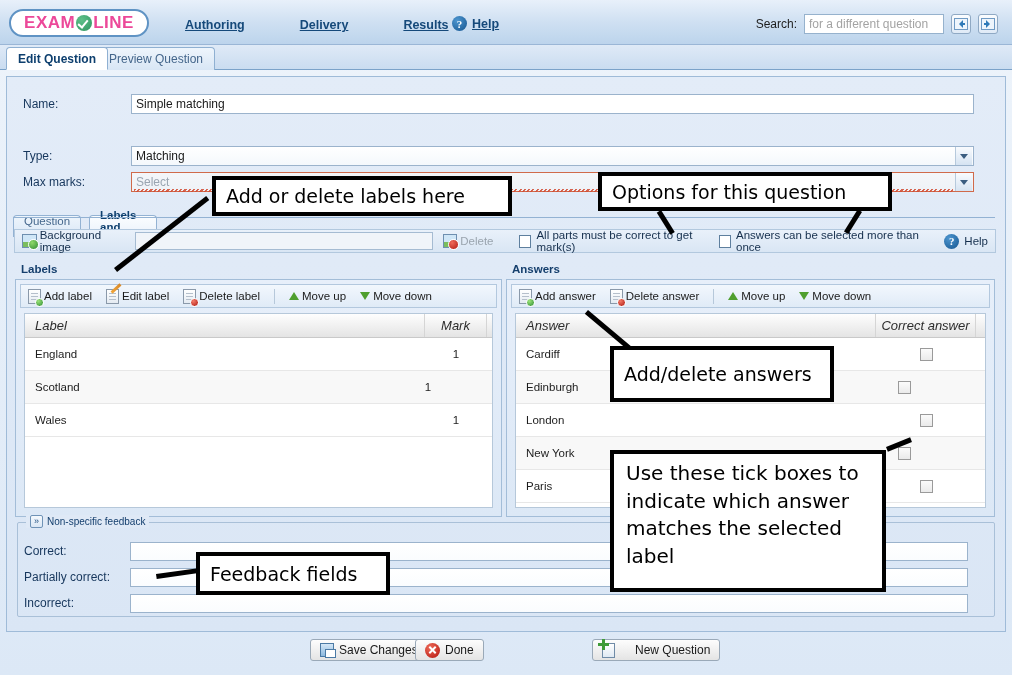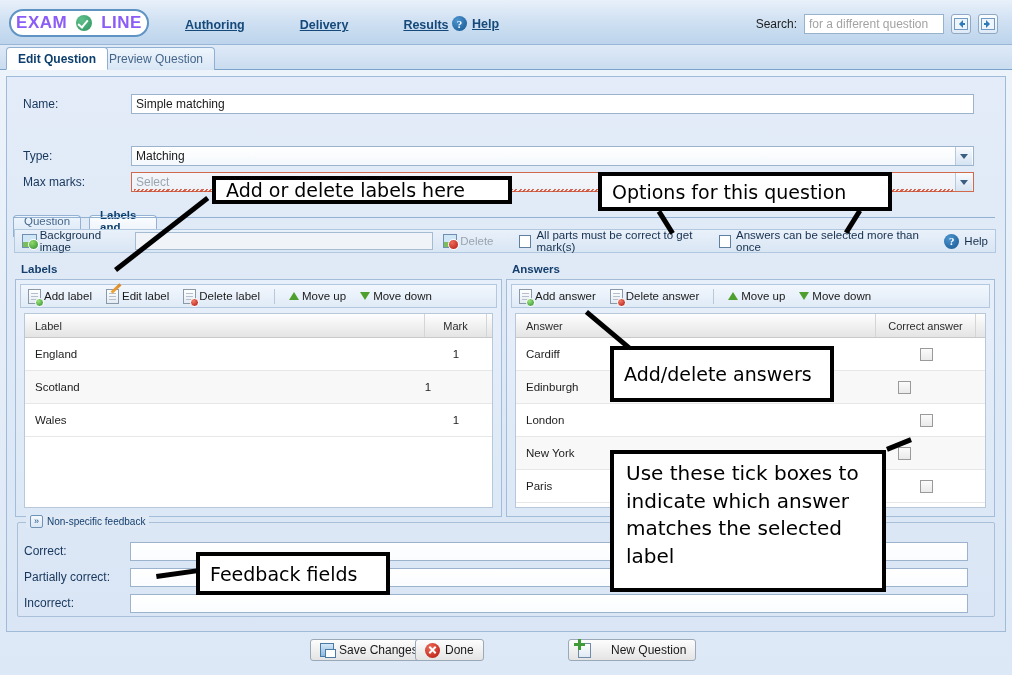--- a/index.html
+++ b/index.html
@@ -26,23 +26,23 @@
   .logo {
     position: absolute; left: 9px; top: 9px;
     width: 140px; height: 28px;
     background: #ffffff;
     border: 2px solid #5f93c4;
     border-radius: 14px;
     display: flex; align-items: center; justify-content: center;
     letter-spacing: 0.5px;
   }
   .logo-text {
-    font-weight: bold; font-size: 17px; color: #8b5cf6;
+    font-weight: bold; font-size: 17px; color: #ec4899;
     font-family: "Liberation Sans", sans-serif;
-    display: flex; align-items: center; gap: 8px;
+    display: flex; align-items: center;
   }
   .logo-check {
     display: inline-block;
     width: 16px; height: 16px;
     border-radius: 50%;
     background: radial-gradient(circle at 35% 30%, #5fc08a, #2e9460);
     position: relative;
     margin: 0 1px;
     vertical-align: middle;
   }
@@ -266,21 +266,21 @@
   .arrow-up { border-bottom: 8px solid #4f9f2e; }
   .arrow-down { border-top: 8px solid #4f9f2e; }
   .tsep { width: 1px; height: 15px; background: #b6c8da; }
 
   
   .tbl { margin: 0 4px 4px 4px; border: 1px solid #b6c8da; background: #fff;
          position: absolute; left: 4px; right: 4px; }
   .thead { display: flex; height: 24px;
            background: linear-gradient(to bottom,#fefefe,#e4e4e4);
            border-bottom: 1px solid #c9c9c9; }
-  .th { display: flex; align-items: center; font-size: 11px; color: #2c2c2c; }
+  .th { display: flex; align-items: center; font-size: 13px; color: #2c2c2c; font-style: italic; }
   .th.sep { border-right: 1px solid #d5d5d5; }
   .trow { display: flex; height: 33px; border-bottom: 1px solid #e7e7e7;
           align-items: center; }
   .trow.alt { background: #f8f8f8; gap: 38px; }
   .td { font-size: 11.5px; color: #1d1d1d; display: flex; align-items: center; }
   .td.center { justify-content: center; }
   .chk-ro {
     width: 13px; height: 13px; border: 1px solid #9a9a9a;
     background: linear-gradient(to bottom,#fbfbfb,#eaeaea);
     display: inline-block; cursor: pointer;
@@ -630,30 +630,30 @@
 
   <div class="btnbar">
     <div class="btn" style="left:310px;top:2px;">
       <span class="save-icon"></span>
       <span>Save Changes</span>
     </div>
     <div class="btn" style="left:415px;top:2px;">
       <span class="done-icon"></span>
       <span>Done</span>
     </div>
-    <div class="btn" style="left:568px;top:2px;gap:20px;">
+    <div class="btn" style="left:592px;top:2px;gap:20px;">
       <span class="newq-icon">
           <i class="plusmark"></i>
         </span>
       <span>New Question</span>
     </div>
   </div>
 
   <div class="pointer" style="left:114px;top:268px;width:117px;height:5px;transform:rotate(-38deg);"></div>
-  <div class="callout" style="left:212px;top:176px;width:300px;height:28px;font-size:19px;">
+  <div class="callout" style="left:212px;top:176px;width:300px;height:40px;font-size:19px;">
     <span>Add or delete labels here</span>
   </div>
 
   <div class="pointer" style="left:661px;top:210px;width:26px;height:5px;transform:rotate(58deg);"></div>
   <div class="pointer" style="left:862px;top:212px;width:26px;height:5px;transform:rotate(122deg);"></div>
   <div class="callout" style="left:598px;top:172px;width:294px;height:39px;font-size:19px;">
     <span>Options for this question</span>
   </div>
 
   <div class="pointer" style="left:588px;top:310px;width:64px;height:5px;transform:rotate(40deg);"></div>

